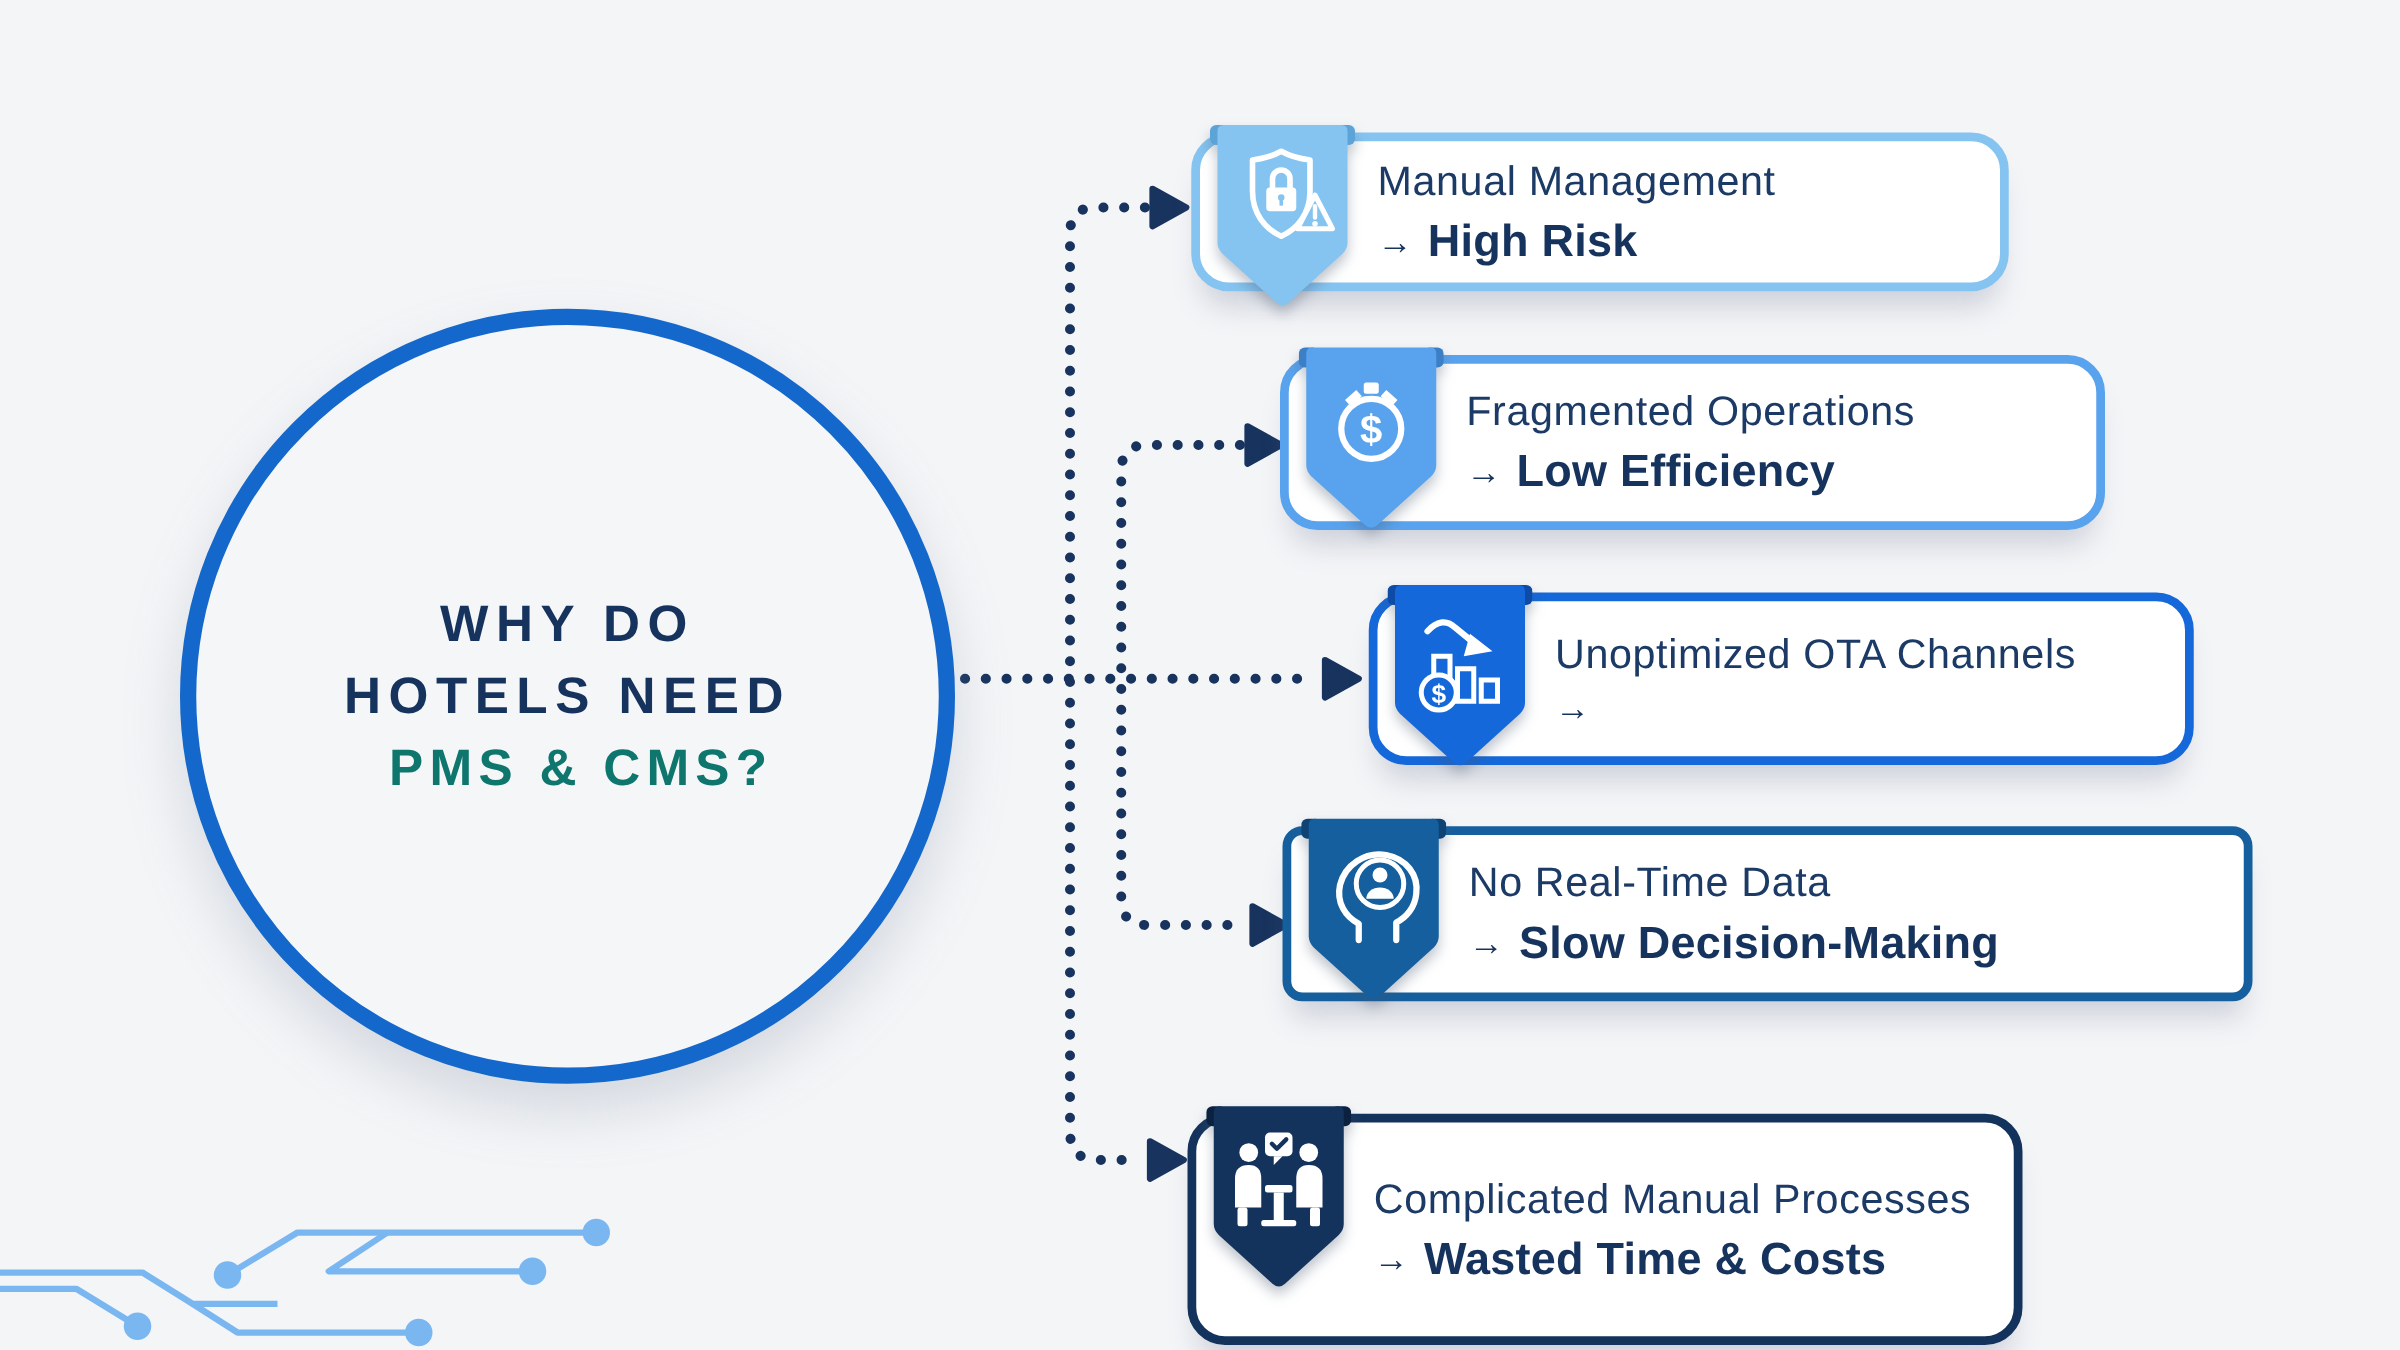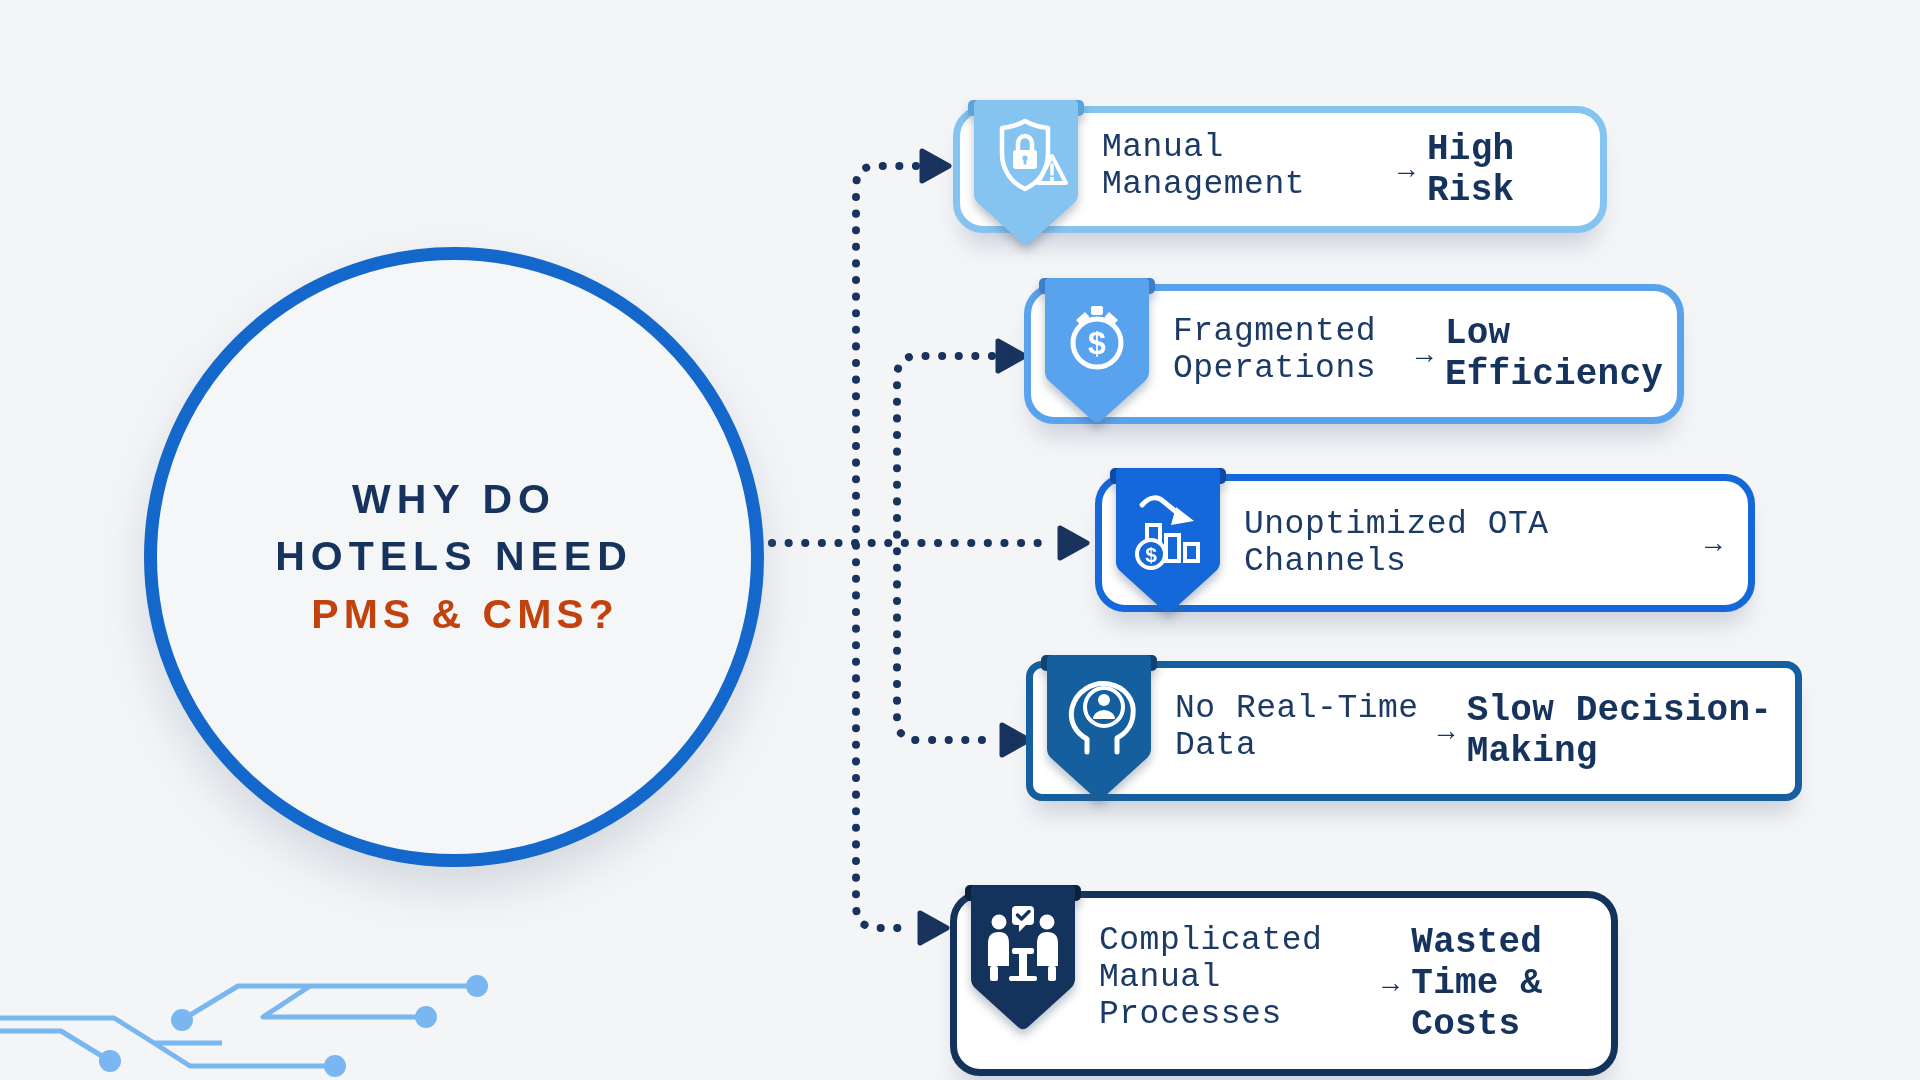--- a/index.html
+++ b/index.html
@@ -18,40 +18,40 @@
   .q-circle{
     position:absolute;left:144px;top:247px;width:620px;height:620px;
     border:13px solid #1568cb;border-radius:50%;
     background:#f5f6f8;
     box-shadow:0 22px 45px rgba(130,142,165,.28);
     display:flex;align-items:center;justify-content:center;
     box-sizing:border-box;
   }
   .q-title{display:flex;flex-direction:column;align-items:center;gap:14px;text-align:center;}
   .q-line{font-weight:700;font-size:41px;letter-spacing:6px;color:#16335d;line-height:1.05;}
-  .q-line.accent{color:#c2410c;letter-spacing:5px;margin-left:22px;}
+  .q-line.accent{color:#0f766e;letter-spacing:5px;margin-left:22px;}
 
   
   .item-box{
     position:absolute;box-sizing:border-box;background:#ffffff;
     border:7px solid var(--accent);border-radius:30px;
     box-shadow:0 20px 22px -8px rgba(118,130,155,.30);
     display:flex;align-items:center;
   }
   .b1{left:953px;top:106px;width:654px;height:127px;}
   .b2{left:1024px;top:284px;width:660px;height:140px;}
   .b3{left:1095px;top:474px;width:660px;height:138px;}
   .b4{left:1026px;top:661px;width:776px;height:140px;border-radius:16px;}
   .b5{left:950px;top:891px;width:668px;height:185px;}
 
   .badge{
     position:absolute;left:8px;top:-16px;width:116px;height:152px;
     filter:drop-shadow(0 6px 5px rgba(70,85,110,.35));
   }
-  .txt{margin-left:142px;display:flex;flex-direction:row;gap:8px;padding-right:14px;font-family:Liberation Mono, monospace;}
+  .txt{margin-left:142px;display:flex;flex-direction:column;gap:8px;padding-right:14px;}
   .line1{font-size:33px;color:#1c3a66;font-weight:400;letter-spacing:.5px;}
   .line2{font-size:36px;color:#16335d;font-weight:700;letter-spacing:.2px;display:flex;align-items:center;}
   .line2 .arr{font-weight:400;font-size:28px;margin-right:12px;position:relative;top:1px;color:#16335d;}
 </style>
 </head>
 <body>
 
 <div class="stage">
 
   <svg class="overlay" viewBox="0 0 1920 1080" aria-hidden="true">

